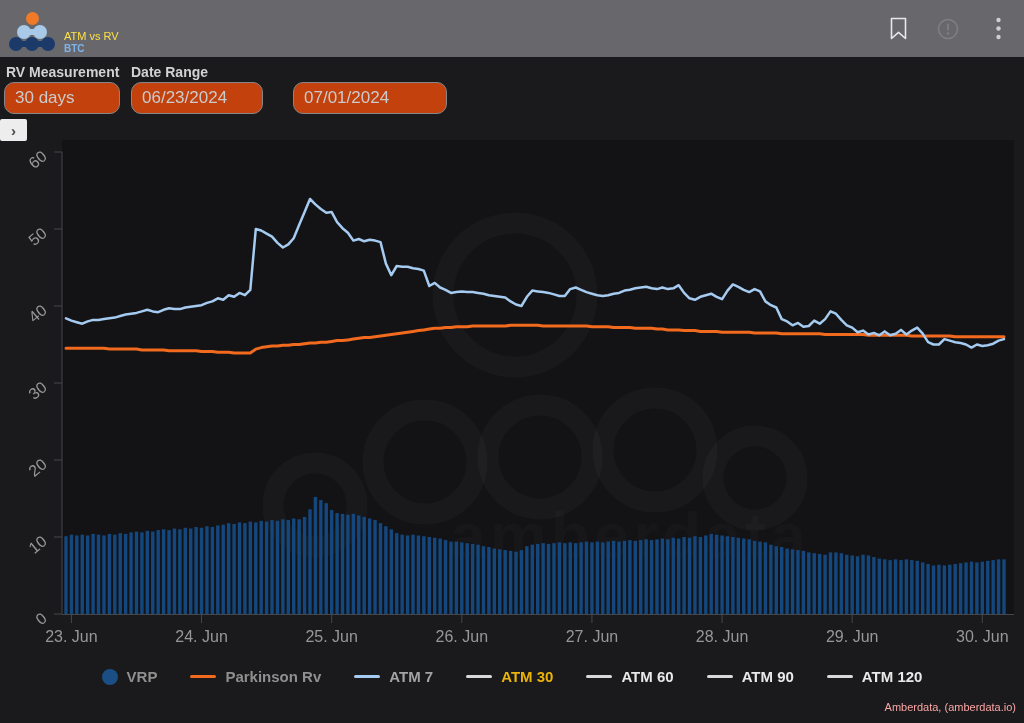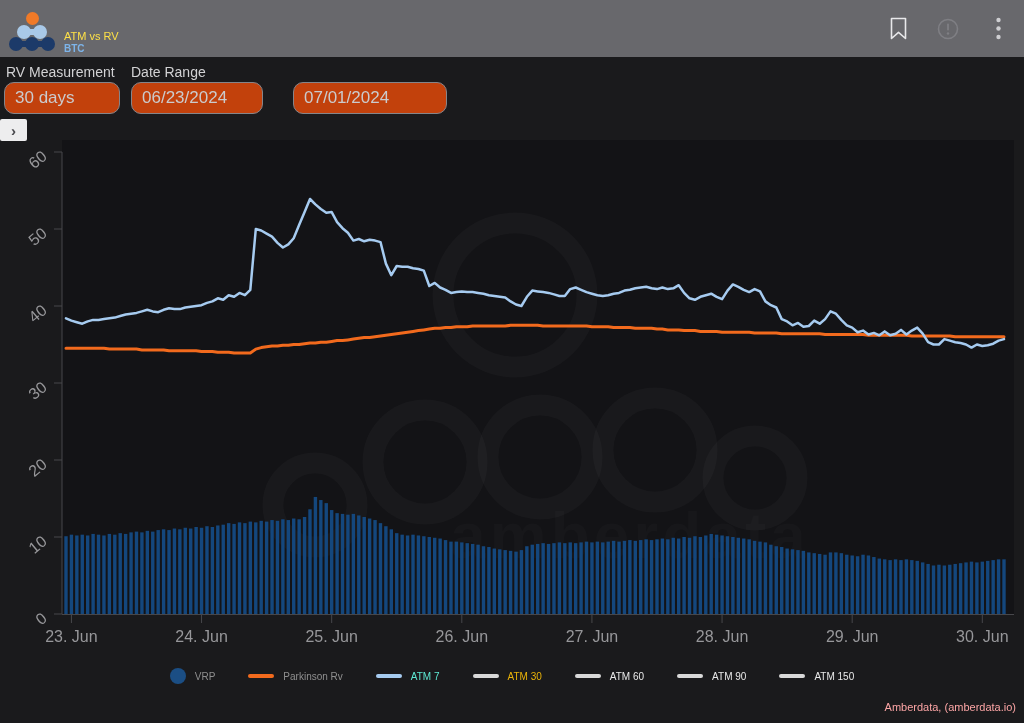--- a/index.html
+++ b/index.html
@@ -11,31 +11,31 @@
   .logo{position:relative;width:52px;height:50px;margin-left:6px;flex:0 0 auto;}
   .logo i{position:absolute;border-radius:50%;}
   .logo .bar{position:absolute;border-radius:3px;}
   .titles{margin-left:6px;line-height:1.15;}
   .t-main{font-size:11px;color:#fde047;margin-top:28px;}
   .t-sub{font-size:10px;font-weight:bold;color:#7db4ea;}
   .hdr-icons{margin-left:auto;display:flex;align-items:center;gap:26px;padding-right:14px;}
   .hicon{display:inline-flex;align-items:center;justify-content:center;width:24px;height:26px;cursor:pointer;}
 
   
-  .flabel{position:absolute;font-size:14px;font-weight:normal;color:#d2d2d4;top:64px;}
+  .flabel{position:absolute;font-size:14px;font-weight:bold;color:#d2d2d4;top:64px;}
   .finput{position:absolute;top:82px;height:32px;background:#c2410c;border:1.5px solid #85858a;border-radius:10px;color:#cbcbcd;font-size:17px;padding:0 10px;outline:none;}
 
   
   .ptab{position:absolute;left:0;top:119px;width:27px;height:22px;background:#ededee;border-radius:2px;display:flex;align-items:center;justify-content:center;color:#4a4a4e;font-size:15px;font-weight:bold;cursor:pointer;}
 
   svg#chart-svg{position:absolute;left:0;top:0;}
 
   
   .legend{position:absolute;left:0;top:668px;width:1024px;display:flex;justify-content:center;align-items:center;gap:33px;}
-  .litem{display:flex;align-items:center;gap:9px;cursor:pointer;font-size:10px;font-weight:normal;}
+  .litem{display:flex;align-items:center;gap:9px;cursor:pointer;font-size:15px;font-weight:bold;}
   .lmark-circle{width:16px;height:16px;border-radius:50%;}
   .lmark-line{width:26px;height:3.5px;border-radius:2px;}
 
   .credits{position:absolute;right:8px;top:701px;font-size:11px;color:#fca5a5;cursor:pointer;}
 </style>
 </head>
 <body>
 
 <div class="app">
 
@@ -320,34 +320,34 @@
       <div class="litem">
         <span class="lmark-circle" style="background: rgb(27, 78, 132);"></span>
         <span style="color: rgb(143, 143, 143);">VRP</span>
       </div>
       <div class="litem">
         <span class="lmark-line" style="background: rgb(242, 106, 29);"></span>
         <span style="color: rgb(143, 143, 143);">Parkinson Rv</span>
       </div>
       <div class="litem">
         <span class="lmark-line" style="background: rgb(166, 203, 240);"></span>
-        <span style="color: #5eead4;">ATM 7</span>
+        <span style="color: #a3a3a3;">ATM 7</span>
       </div>
       <div class="litem">
         <span class="lmark-line" style="background: rgb(217, 217, 217);"></span>
         <span style="color: #eab308;">ATM 30</span>
       </div>
       <div class="litem">
         <span class="lmark-line" style="background: rgb(217, 217, 217);"></span>
         <span style="color: rgb(233, 233, 233);">ATM 60</span>
       </div>
       <div class="litem">
         <span class="lmark-line" style="background: rgb(217, 217, 217);"></span>
         <span style="color: rgb(233, 233, 233);">ATM 90</span>
       </div>
       <div class="litem">
         <span class="lmark-line" style="background: rgb(217, 217, 217);"></span>
-        <span style="color: rgb(233, 233, 233);">ATM 150</span>
+        <span style="color: rgb(233, 233, 233);">ATM 120</span>
       </div>
     </div>
 
   <div class="credits">Amberdata, (amberdata.io)</div>
 </div>
 
 </body></html>

